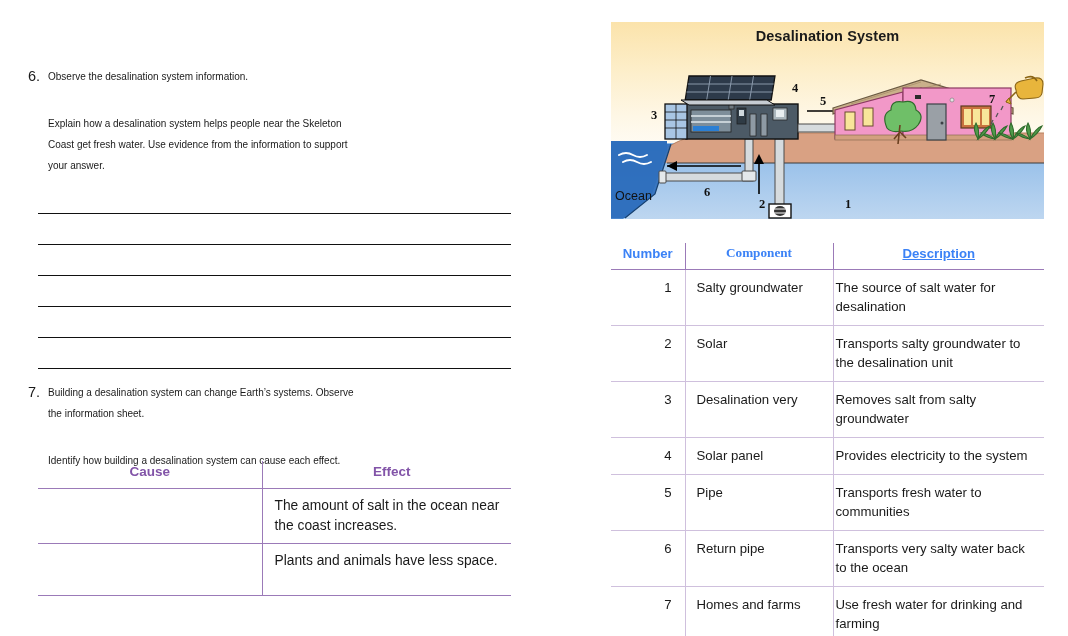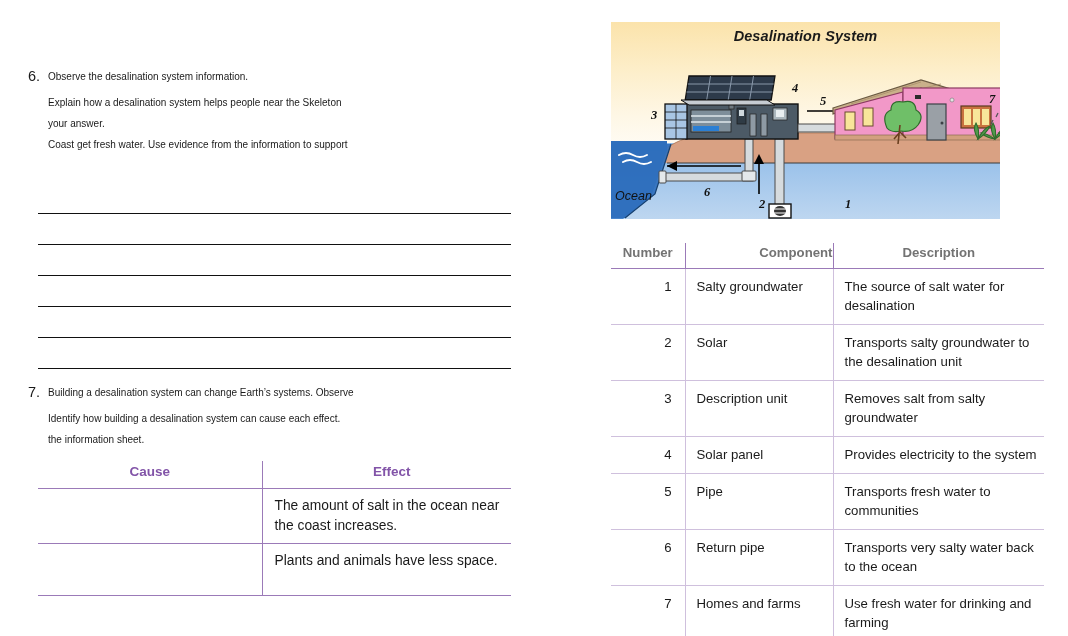--- a/index.html
+++ b/index.html
@@ -18,21 +18,21 @@
 
   .question { position: absolute; display: flex; }
   .q-num {
     width: 22px; text-align: right; margin-right: 8px;
     font-size: 14.5px; line-height: 21px; color: #1a1a1a; flex: none;
   }
   .q-body { width: 470px; }
   .q-line {
     font-size: 10px; line-height: 21px; color: #1a1a1a;
   }
-  .q-para { margin-top: 5px; }
+  .q-para { margin-top: 26px; }
 
   #q6 { left: 18px; top: 66px; }
   #q7 { left: 18px; top: 382px; }
 
   
   #answer-lines { position: absolute; left: 38px; top: 183px; width: 473px; }
   .answer-line {
     height: 31px;
     border-bottom: 1.4px solid #111111;
   }
@@ -56,90 +56,89 @@
   #cause-effect td.cell-effect {
     width: 249px; border-left: 1.1px solid #9b7ab8; border-bottom: 1.1px solid #9b7ab8;
     padding: 7px 4px 7px 12px; font-size: 13.8px; line-height: 20px; color: #1a1a1a;
   }
 
   
   #right-col { position: absolute; left: 611px; top: 22px; width: 434px; }
 
   
   #diagram {
-    position: relative; width: 389px; height: 197px; overflow: hidden;
+    position: relative; width: 433px; height: 197px; overflow: hidden;
     background: linear-gradient(180deg,#fbe3ab 0%, #fdeec9 24%, #fef7e6 48%, #fffdf8 68%, #ffffff 82%);
-    font-style: italic;
   }
   #diagram-title {
     position: absolute; left: 0; top: 6px; width: 100%; text-align: center;
     font-size: 14.5px; font-weight: bold; color: #1a1a1a; letter-spacing: .1px;
   }
   .dg-num {
     position: absolute; font-size: 12.5px; font-weight: bold; color: #111;
     font-family: "Liberation Serif", serif;
   }
   #dg-ocean-label {
     position: absolute; left: 4px; top: 167px; font-size: 12.5px; color: #111;
   }
 
   
   #comp-table {
     margin-top: 24px; width: 433px; border-collapse: collapse;
   }
   #comp-table th {
-    font-size: 13.2px; font-weight: bold; color: #737373;
+    font-size: 13.2px; font-weight: bold; color: #3b82f6;
     padding: 2px 0 8px 0; border-bottom: 1.1px solid #9b7ab8;
   }
   #comp-table th.th-number { width: 74px; text-align: center; }
-  #comp-table th.th-component { width: 148px; text-align: right;
-    border-left: 1.1px solid #9b7ab8; }
+  #comp-table th.th-component { width: 148px; text-align: center;
+    border-left: 1.1px solid #9b7ab8; font-family: Liberation Serif, serif; }
   #comp-table th.th-description { width: 211px; 
-    border-left: 1.1px solid #9b7ab8; }
+    border-left: 1.1px solid #9b7ab8; text-decoration: underline; }
   #comp-table td {
     font-size: 13.2px; line-height: 19px; color: #1a1a1a;
     padding: 8px 6px 9px 6px; vertical-align: top;
     border-bottom: 1.1px solid #cfc0dd;
   }
   #comp-table td.td-number { text-align: right; padding-right: 13px; }
   #comp-table td.td-component { border-left: 1.1px solid #cfc0dd; padding-left: 11px; }
-  #comp-table td.td-description { border-left: 1.1px solid #cfc0dd; padding-left: 11px; }
+  #comp-table td.td-description { border-left: 1.1px solid #cfc0dd; padding-left: 2px; }
 </style>
 </head>
 <body>
 
 <div id="page">
 
   <div id="left-col">
 
     <div class="question" id="q6">
       <div class="q-num">6.</div>
       <div class="q-body">
         <div class="q-line">Observe the desalination system information.</div>
         <div class="q-line q-para">Explain how a desalination system helps people near the Skeleton</div>
+        <div class="q-line">Coast get fresh water. Use evidence from the information to support</div>
         <div class="q-line">your answer.</div>
-        <div class="q-line">Coast get fresh water. Use evidence from the information to support</div>
       </div>
     </div>
 
     <div id="answer-lines">
       <div class="answer-line"></div>
       <div class="answer-line"></div>
       <div class="answer-line"></div>
       <div class="answer-line"></div>
       <div class="answer-line"></div>
       <div class="answer-line"></div>
     </div>
 
     <div class="question" id="q7">
       <div class="q-num">7.</div>
       <div class="q-body">
         <div class="q-line">Building a desalination system can change Earth’s systems. Observe</div>
+        <div class="q-line">the information sheet.</div>
         <div class="q-line q-para">Identify how building a desalination system can cause each effect.</div>
-        <div class="q-line">the information sheet.</div>
       </div>
     </div>
 
     <table id="cause-effect">
       <thead>
         <tr>
           <th class="col-cause">Cause</th>
           <th class="col-effect">Effect</th>
         </tr>
       </thead>
@@ -317,21 +316,21 @@
           <td class="td-component">Salty groundwater</td>
           <td class="td-description">The source of salt water for desalination</td>
         </tr>
         <tr>
           <td class="td-number">2</td>
           <td class="td-component">Solar</td>
           <td class="td-description">Transports salty groundwater to the desalination unit</td>
         </tr>
         <tr>
           <td class="td-number">3</td>
-          <td class="td-component">Description unit</td>
+          <td class="td-component">Desalination very</td>
           <td class="td-description">Removes salt from salty groundwater</td>
         </tr>
         <tr>
           <td class="td-number">4</td>
           <td class="td-component">Solar panel</td>
           <td class="td-description">Provides electricity to the system</td>
         </tr>
         <tr>
           <td class="td-number">5</td>
           <td class="td-component">Pipe</td>

